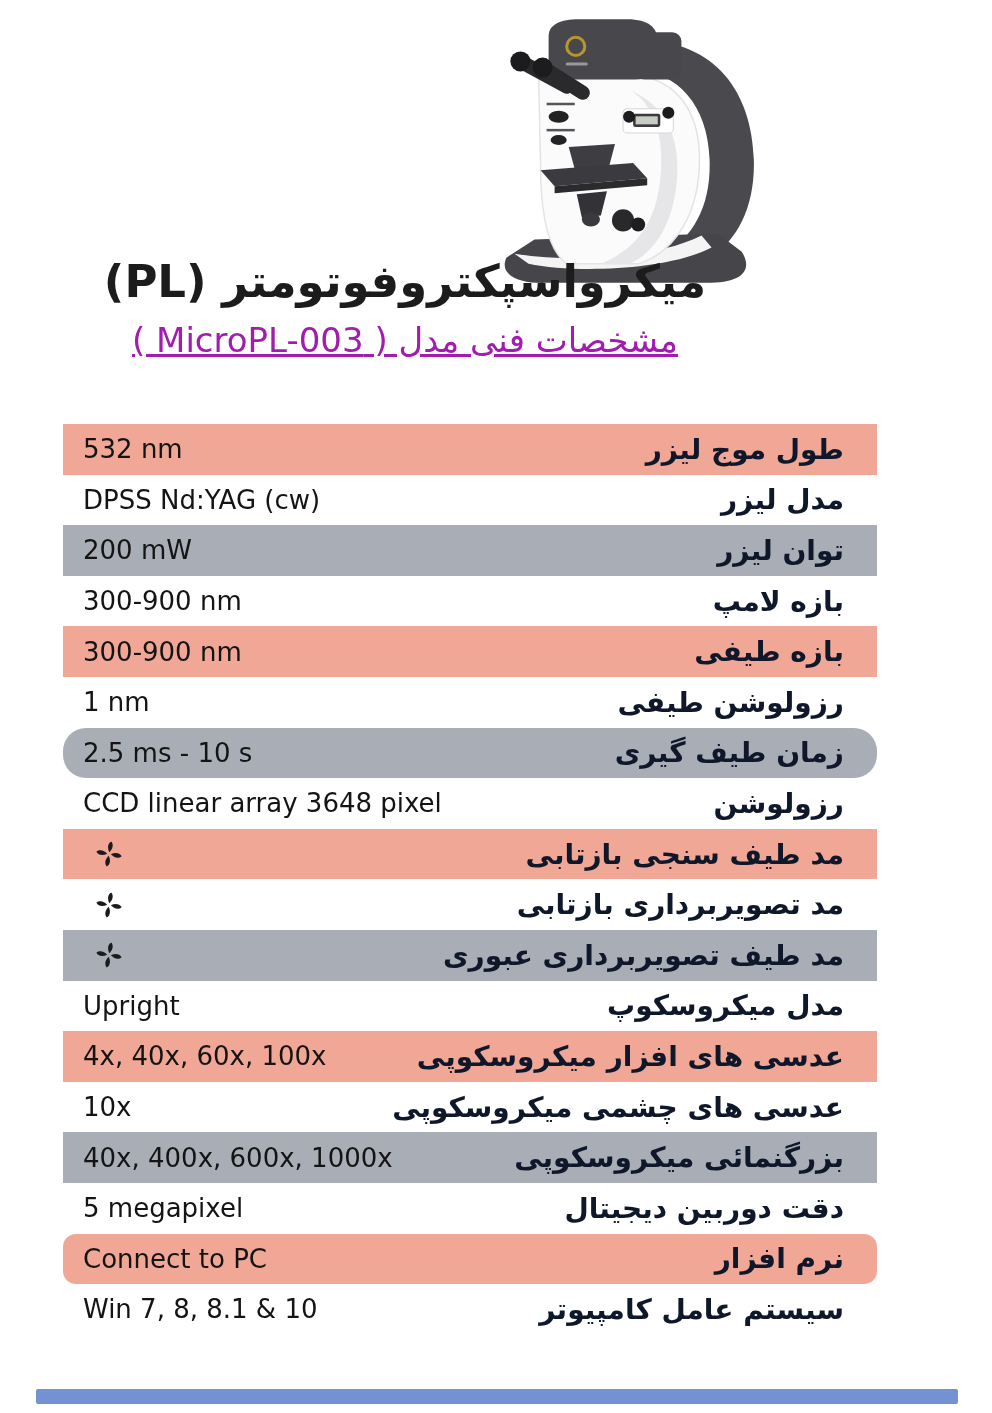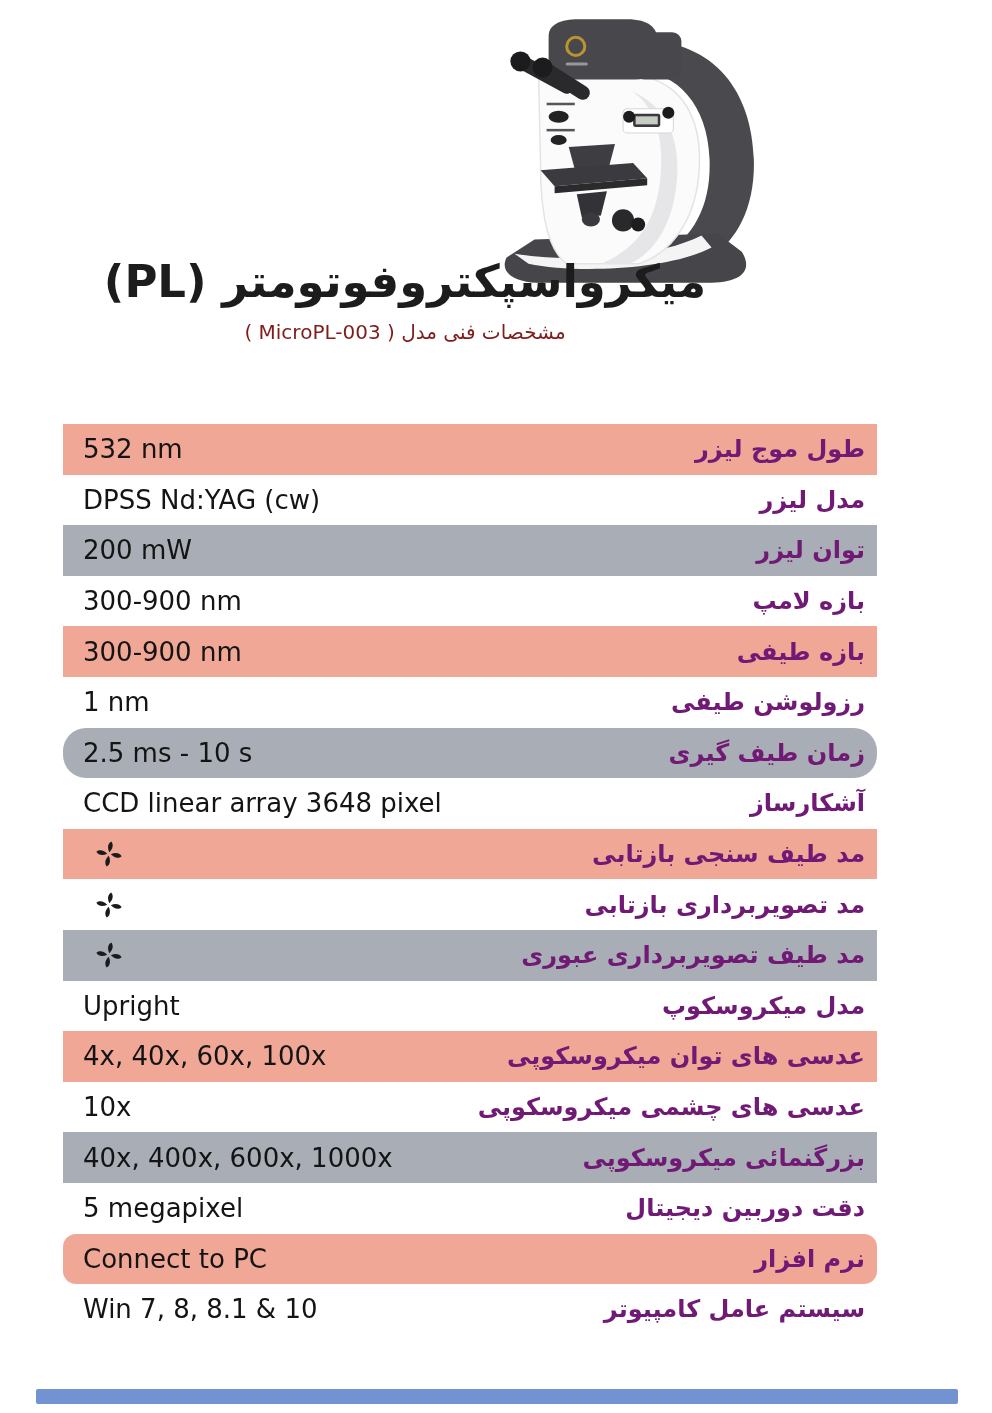--- a/index.html
+++ b/index.html
@@ -8,34 +8,34 @@
     background:#ffffff;
     font-family:"DejaVu Sans", sans-serif;
   }
   .hero{position:absolute;left:448px;top:6px;width:334px;height:282px;}
   .title-block{position:absolute;left:95px;top:256px;width:620px;text-align:center;}
   .main-title{
     direction:rtl;font-size:45px;font-weight:bold;color:#1c1c1c;
     letter-spacing:0px;line-height:1.15;
   }
   .sub-title{
-    direction:rtl;font-size:20px;color:#7f1d1d;margin-top:12px;font-weight:normal;
+    direction:rtl;font-size:34px;color:#a21caf;margin-top:12px;font-weight:normal;text-decoration:underline;
   }
   .spec-table{position:absolute;left:63px;top:424px;width:814px;}
   .spec-row{
     height:50.6px;display:flex;justify-content:space-between;align-items:center;
     box-sizing:border-box;
   }
   .spec-row.white{background:transparent;gap:8px;}
   .spec-value{
     direction:ltr;font-size:26px;color:#141414;padding-left:20px;
     white-space:nowrap;display:flex;align-items:center;text-align:center;
   }
   .spec-label{
-    direction:rtl;font-size:24px;font-weight:bold;color:#701a75;padding-right:12px;
+    direction:rtl;font-size:28px;font-weight:bold;color:#0f172a;padding-right:33px;
     white-space:nowrap;
   }
   .mode-icon{display:block;margin-left:10px;}
   .footer-bar{
     position:absolute;left:36px;top:1389px;width:922px;height:15px;border-radius:2px;
   }
 </style>
 </head>
 <body>
 
@@ -116,21 +116,21 @@
     <div class="spec-row white" style="background: transparent;">
       <div class="spec-value">1 nm</div>
       <div class="spec-label">رزولوشن طیفی</div>
     </div>
     <div class="spec-row gray" style="background: rgb(169, 174, 182); border-radius: 23px;">
       <div class="spec-value">2.5 ms - 10 s</div>
       <div class="spec-label">زمان طیف گیری</div>
     </div>
     <div class="spec-row white" style="background: transparent;">
       <div class="spec-value">CCD linear array 3648 pixel</div>
-      <div class="spec-label">آشکارساز</div>
+      <div class="spec-label">رزولوشن</div>
     </div>
     <div class="spec-row salmon" style="background: rgb(240, 167, 150);">
       <div class="spec-value">
   <svg class="mode-icon" viewBox="0 0 24 24" width="32" height="32">
     <g fill="#1b1b1d" transform="rotate(10 12 12)">
       <path d="M12,10.6 C10.1,8 9.4,4.6 12,2.4 C14.6,4.6 13.9,8 12,10.6 Z"></path>
       <path d="M12,13.4 C13.9,16 14.6,19.4 12,21.6 C9.4,19.4 10.1,16 12,13.4 Z"></path>
       <path d="M10.6,12 C8,13.9 4.6,14.6 2.4,12 C4.6,9.4 8,10.1 10.6,12 Z"></path>
       <path d="M13.4,12 C16,10.1 19.4,9.4 21.6,12 C19.4,14.6 16,13.9 13.4,12 Z"></path>
     </g>
@@ -163,21 +163,21 @@
   </svg>
 </div>
       <div class="spec-label">مد  طیف تصویربرداری عبوری</div>
     </div>
     <div class="spec-row white" style="background: transparent;">
       <div class="spec-value">Upright</div>
       <div class="spec-label">مدل میکروسکوپ</div>
     </div>
     <div class="spec-row salmon" style="background: rgb(240, 167, 150);">
       <div class="spec-value">4x, 40x, 60x, 100x</div>
-      <div class="spec-label">عدسی های توان میکروسکوپی</div>
+      <div class="spec-label">عدسی های افزار میکروسکوپی</div>
     </div>
     <div class="spec-row white" style="background: transparent;">
       <div class="spec-value">10x</div>
       <div class="spec-label">عدسی های چشمی میکروسکوپی</div>
     </div>
     <div class="spec-row gray" style="background: rgb(169, 174, 182); gap: 14px;">
       <div class="spec-value">40x, 400x, 600x, 1000x</div>
       <div class="spec-label">بزرگنمائی میکروسکوپی</div>
     </div>
     <div class="spec-row white" style="background: transparent;">

